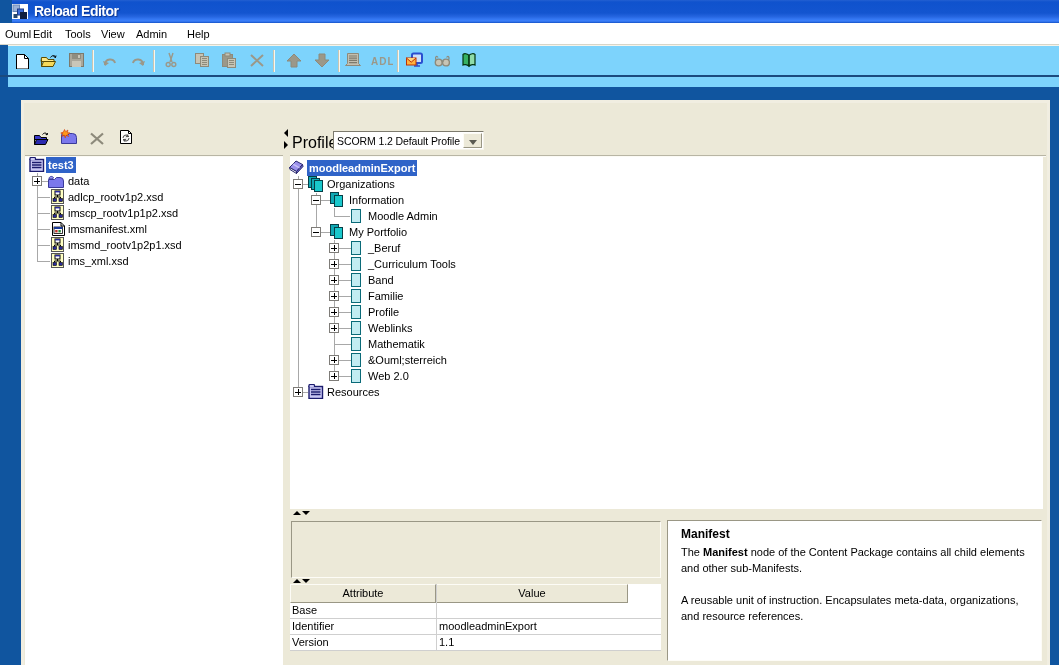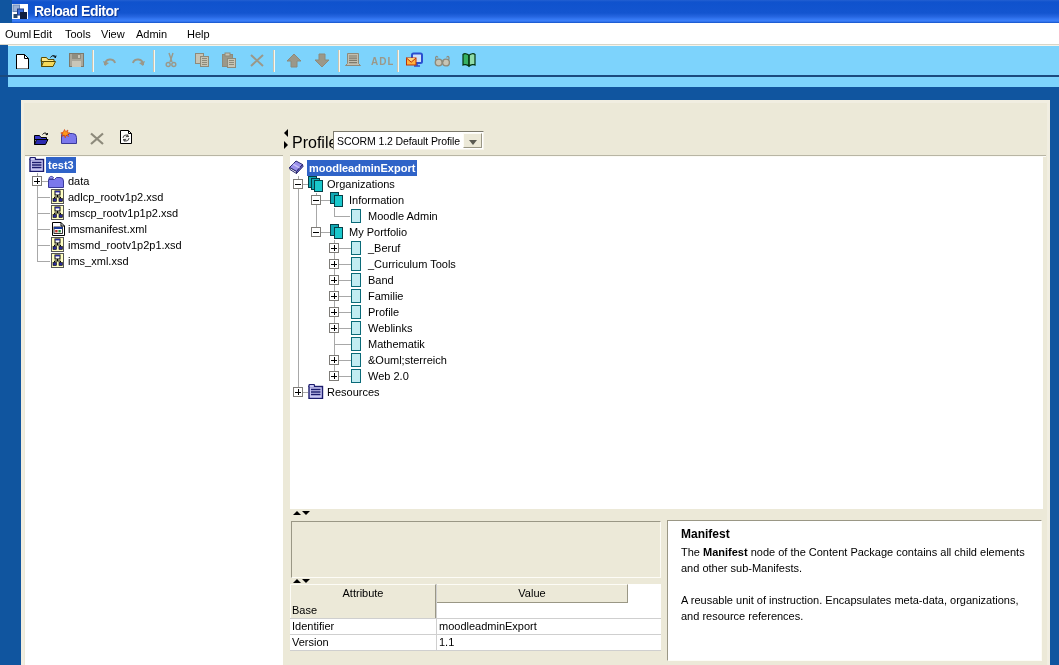--- a/index.html
+++ b/index.html
@@ -459,21 +459,21 @@
 <span class="trow" style="left:327px;top:384px">Resources</span>
 <div class="abs" id="hsplit">
 <span class="arrow" style="left:3px;top:2px;border:4px solid transparent;border-bottom:4px solid #000;border-top:none"></span>
 <span class="arrow" style="left:12px;top:2px;border:4px solid transparent;border-top:4px solid #000;border-bottom:none"></span>
 </div>
 <div class="abs" id="blpane"></div>
 <div class="abs" id="attrpanel"></div>
 <span class="arrow" style="left:293px;top:579px;border:4px solid transparent;border-bottom:4px solid #000;border-top:none"></span>
 <span class="arrow" style="left:302px;top:579px;border:4px solid transparent;border-top:4px solid #000;border-bottom:none"></span>
 <div class="abs" style="left:290px;top:584px;width:371px;height:67px;background:#fff">
-<span class="th" style="left:0;top:0;width:146px;height:35px">Attribute</span>
+<span class="th" style="left:0;top:0;width:146px;height:19px">Attribute</span>
 <span class="th" style="left:146px;top:0;width:192px;height:19px">Value</span>
 <span class="td" style="left:2px;top:20px">Base</span>
 <div class="gline" style="left:0;top:34px;width:371px;height:1px"></div>
 <span class="td" style="left:2px;top:36px">Identifier</span>
 <span class="td" style="left:149px;top:36px">moodleadminExport</span>
 <div class="gline" style="left:0;top:50px;width:371px;height:1px"></div>
 <span class="td" style="left:2px;top:52px">Version</span>
 <span class="td" style="left:149px;top:52px">1.1</span>
 <div class="gline" style="left:0;top:66px;width:371px;height:1px"></div>
 <div class="gline" style="left:146px;top:0;width:1px;height:67px"></div>

